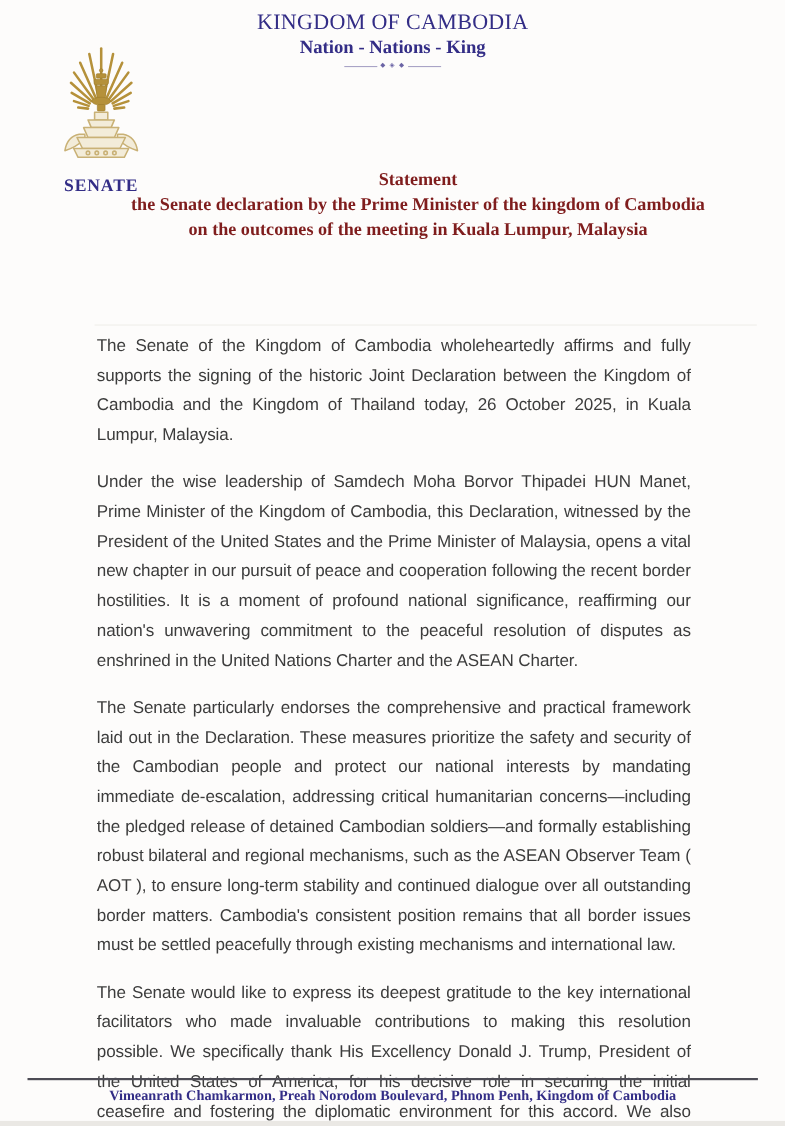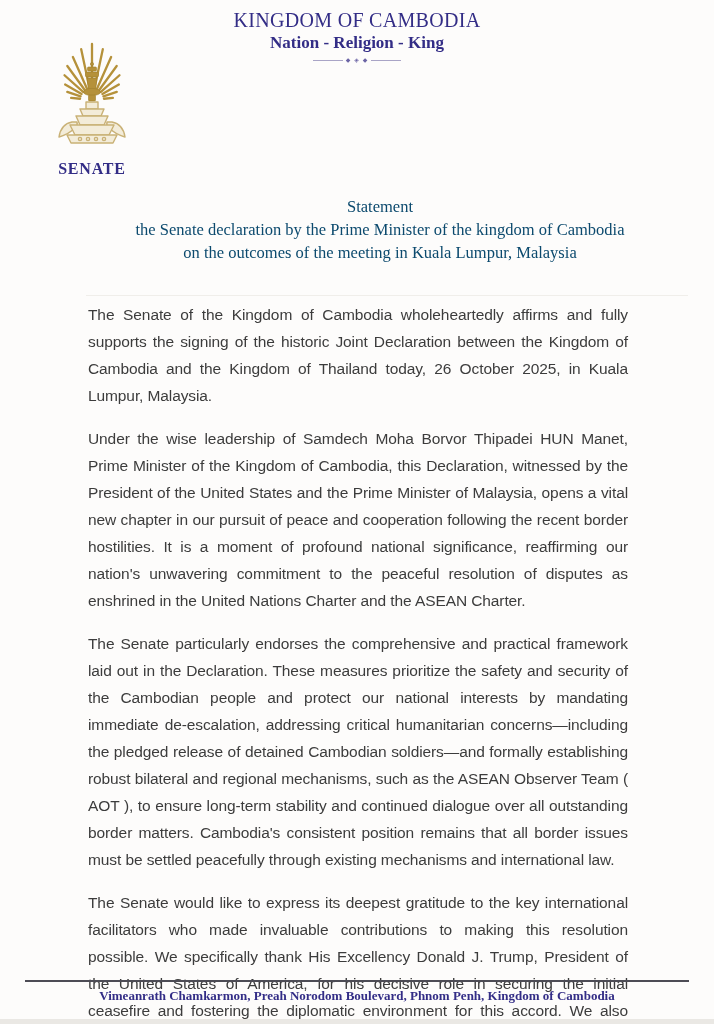--- a/index.html
+++ b/index.html
@@ -45,22 +45,22 @@
   }
   .senate-label{
     margin-top:6px;
     font-size:16px;font-weight:bold;letter-spacing:.8px;
     color:#332d86;
   }
   
   .title-block{
     position:absolute;top:151px;left:46px;right:0;
     text-align:center;
-    color:#0c4a6e;
-    font-weight:normal;font-size:16.5px;line-height:23px;margin-top:44px;
+    color:#7f1d1d;
+    font-weight:bold;font-size:16.5px;line-height:23px;
   }
   
   .faint-rule{
     position:absolute;top:295px;left:86px;right:26px;
     border-top:1px solid #f0eeea;
   }
   .body-text{
     position:absolute;top:301px;left:88px;width:540px;
     font-family:"Liberation Sans","DejaVu Sans",sans-serif;
     font-size:15.5px;line-height:27px;letter-spacing:-.1px;
@@ -88,21 +88,21 @@
     background:#eae8e4;
   }
 </style>
 </head>
 <body>
 
 <div class="page">
 
   <div class="header">
     <div class="country">KINGDOM OF CAMBODIA</div>
-    <div class="motto">Nation - Religion - King</div>
+    <div class="motto">Nation - Nations - King</div>
     <div class="ornament">
         <span class="core"></span>
       </div>
   </div>
 
   <div class="emblem-block">
     <svg width="100" height="114" viewBox="0 0 100 114" aria-hidden="true">
 
       <g stroke="#b5913a" stroke-width="2.3" stroke-linecap="round">
         <line x1="50" y1="52" x2="50" y2="8"></line>

